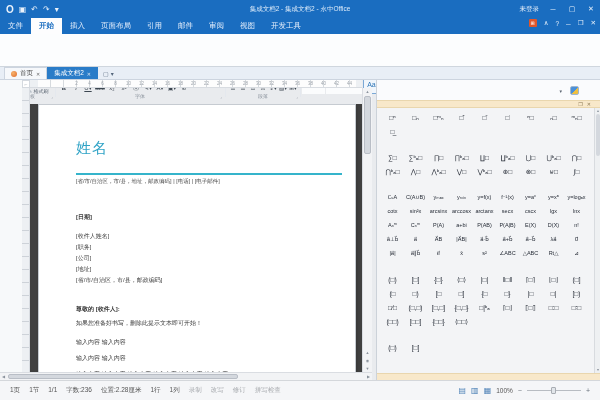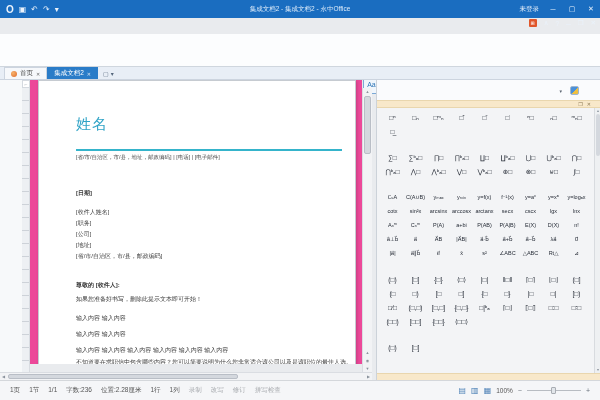--- a/index.html
+++ b/index.html
@@ -82,21 +82,21 @@
 #hruler{left:30px;top:80px;width:332px;height:8px;background:#edf0f3;border-bottom:1px solid #d8dce1;overflow:hidden;}
 #hruler .white{position:absolute;left:8px;top:0;width:318px;height:8px;background:#fdfdfd;
  background-image:repeating-linear-gradient(to right,transparent 0 12px,#d6dade 12px 13px);}
 #hnums{position:absolute;left:40px;top:1px;display:flex;}
 #hnums span{flex:0 0 13px;text-align:center;font-size:4.5px;color:#a0a6ad;}
 #lstrip{left:0;top:80px;width:22px;height:292px;background:#f7f9fa;}
 #vruler{left:22px;top:88px;width:8px;height:284px;background:#edf0f3;border-right:1px solid #d8dce1;
  background-image:repeating-linear-gradient(to bottom,transparent 0 12px,#cdd2d8 12px 13px);}
 
 
-#docarea{left:30px;top:80px;width:332px;height:284px;background:#ec4899;overflow:hidden;}
+#docarea{left:30px;top:104px;width:332px;height:284px;background:#404040;overflow:hidden;}
 #page{position:absolute;left:8px;top:0;width:318px;height:290px;background:#fff;border:1px solid #c6cbd1;box-shadow:1px 1px 3px rgba(0,0,0,.18);}
 .dline{position:absolute;left:37px;font-size:6px;color:#3a3a3a;white-space:nowrap;}
 #doc-title{top:34px;font-size:15px;color:#2fa3c6;letter-spacing:1px;}
 #doc-rule{position:absolute;left:37px;top:68px;width:266px;height:2px;background:#35b4cb;}
 #doc-contact{top:73px;font-size:5.5px;color:#4a4a4a;}
 #doc-date{top:108px;font-weight:bold;}
 #doc-reci{top:126px;}
 #doc-reci .docline{display:block;font-size:6px;color:#3a3a3a;line-height:11px;}
 #doc-salute{top:200px;font-weight:bold;}
 #doc-hint{top:214px;}
@@ -160,20 +160,31 @@
     </div>
     <div id="title-center">集成文档2 - 集成文档2 - 永中Office</div>
     <div id="title-right">
       <span>未登录</span>
       <span class="wbtn">─</span>
       <span class="wbtn">▢</span>
       <span class="wbtn">✕</span>
     </div>
   </div>
 
+  <div id="menubar" class="abs">
+    <span class="mtab">文件</span>
+    <span class="mtab active">开始</span>
+    <span class="mtab">插入</span>
+    <span class="mtab">页面布局</span>
+    <span class="mtab">引用</span>
+    <span class="mtab">邮件</span>
+    <span class="mtab">审阅</span>
+    <span class="mtab">视图</span>
+    <span class="mtab">开发工具</span>
+  </div>
   <div id="menu-right">
     <span class="share">⊞</span>
     <span>∧</span>
     <span>?</span>
     <span>─</span>
     <span>❐</span>
     <span>✕</span>
   </div>
 
   <div id="ribbon" class="abs">

